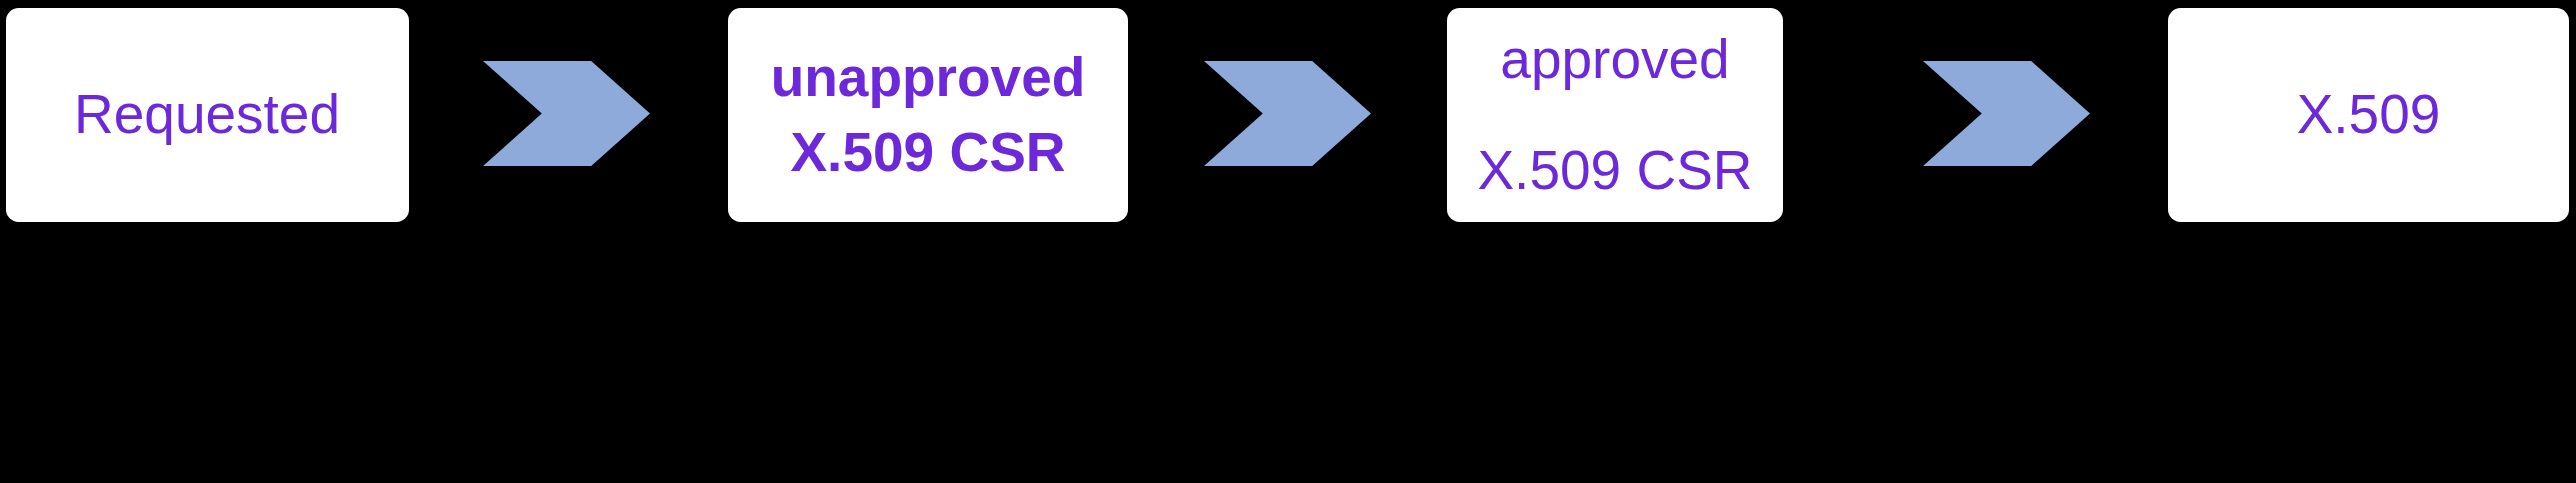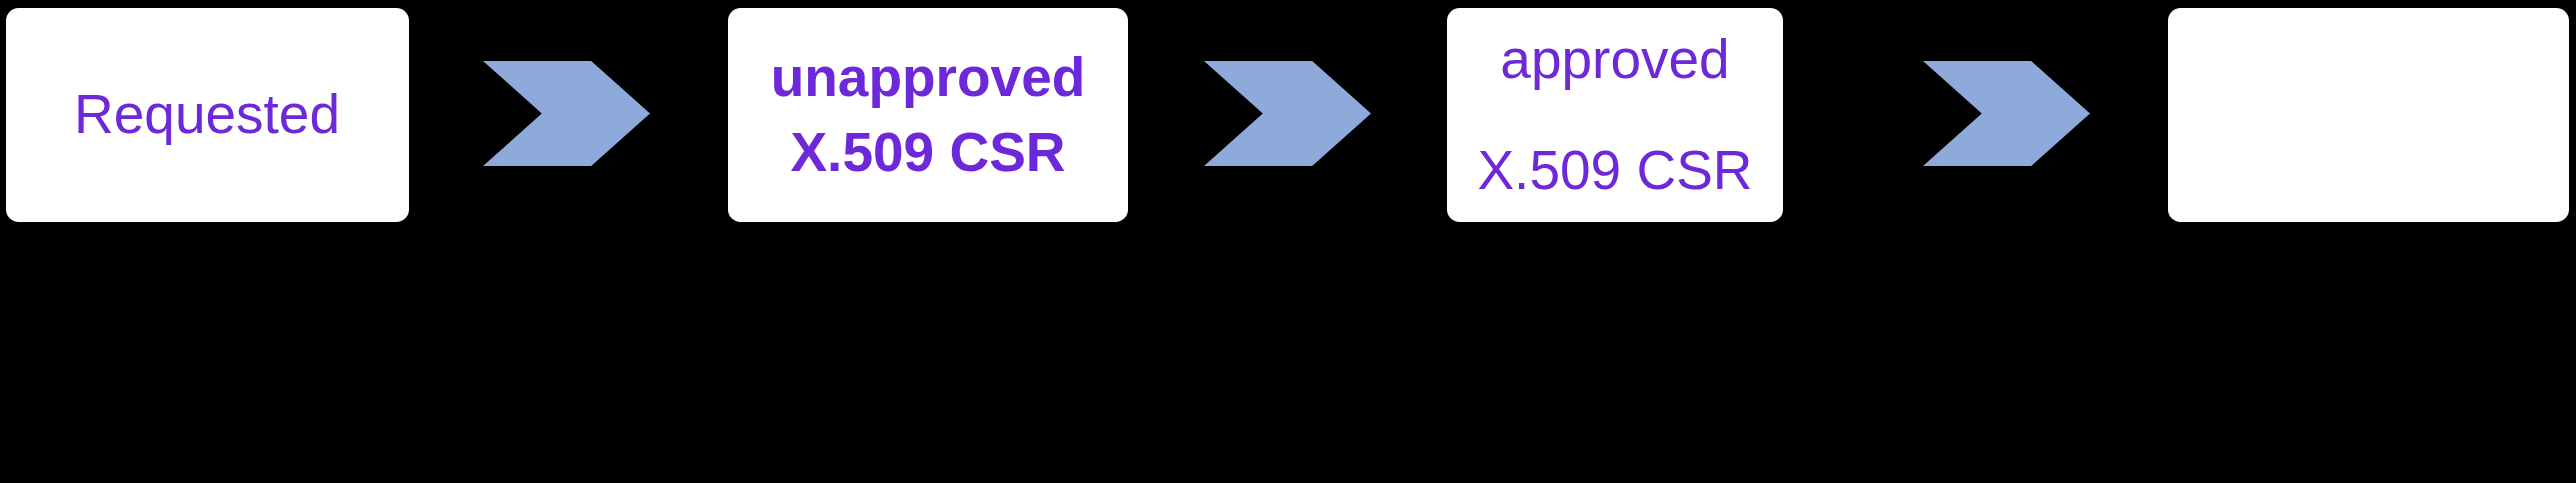--- a/index.html
+++ b/index.html
@@ -78,16 +78,17 @@
     <div>X.509 CSR</div>
   </div>
 
   <span class="chev c3">
     <svg viewBox="0 0 213 134" preserveAspectRatio="none" aria-hidden="true">
       <polygon points="0,0 138,0 213,67 138,134 0,134 75,67" fill="#8EAADB"></polygon>
     </svg>
   </span>
 
   <div class="step b4">
+    <div>X.509</div>
   </div>
 
 </div>
 
 
 </body></html>

